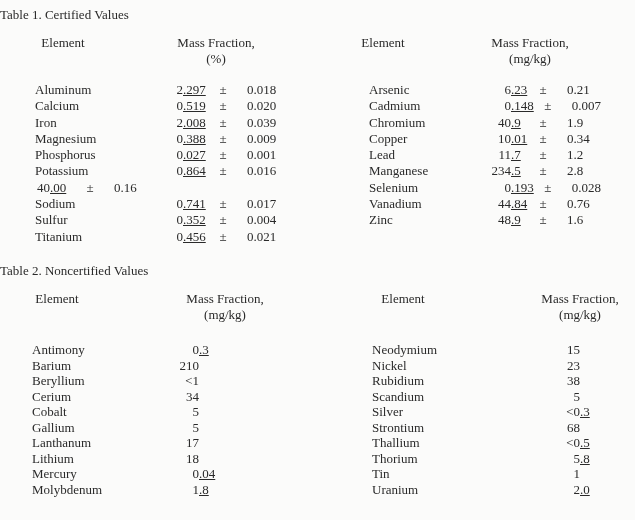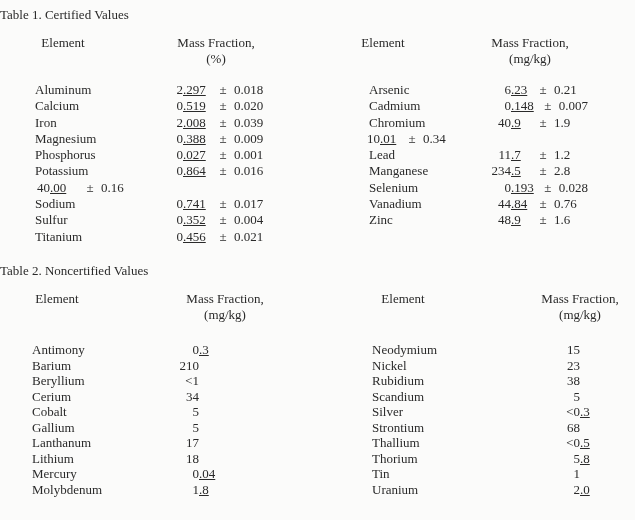--- a/index.html
+++ b/index.html
@@ -29,21 +29,21 @@
   .r-t1r{left:358px;top:82px;}
   .r-t2l{left:32px;top:342px;}
   .r-t2r{left:372px;top:342px;}
   .row{display:flex;white-space:pre;}
   .r-t1l .row,.r-t1r .row{height:16.3px;line-height:16.3px;}
   .r-t2l .row,.r-t2r .row{height:15.5px;line-height:15.5px;}
   .el{display:inline-block;}
   .vint{display:inline-block;text-align:right;}
   .vfrac{display:inline-block;text-align:left;text-decoration:underline;}
   .pm{display:inline-block;width:12px;text-align:center;margin-left:8px;}
-  .unc{display:inline-block;text-align:left;margin-left:5px;}
+  .unc{display:inline-block;text-align:left;margin-left:18px;}
   .r-t1l .el{width:133px;}  .r-t1l .vint{width:15px;}  .r-t1l .vfrac{min-width:26px;}
   .r-t1r .el{width:120px;margin-left:11px;}  .r-t1r .vint{width:22px;}  .r-t1r .vfrac{min-width:18px;}
   .r-t2l .el{width:138px;}  .r-t2l .vint{width:29px;}
   .r-t2r .el{width:173px;}  .r-t2r .vint{width:35px;}
 </style>
 </head>
 <body>
 
 <div class="page">
 
@@ -69,21 +69,21 @@
       <div class="row"><span class="el">Potassium</span><span class="vint">0</span><span class="vfrac">.864</span><span class="pm">±</span><span class="unc">0.016</span></div>
       <div class="row"><span class="vint">40</span><span class="vfrac">.00</span><span class="pm">±</span><span class="unc">0.16</span></div>
       <div class="row"><span class="el">Sodium</span><span class="vint">0</span><span class="vfrac">.741</span><span class="pm">±</span><span class="unc">0.017</span></div>
       <div class="row"><span class="el">Sulfur</span><span class="vint">0</span><span class="vfrac">.352</span><span class="pm">±</span><span class="unc">0.004</span></div>
       <div class="row"><span class="el">Titanium</span><span class="vint">0</span><span class="vfrac">.456</span><span class="pm">±</span><span class="unc">0.021</span></div>
     </div>
   <div class="rows r-t1r">
       <div class="row"><span class="el">Arsenic</span><span class="vint">6</span><span class="vfrac">.23</span><span class="pm">±</span><span class="unc">0.21</span></div>
       <div class="row"><span class="el">Cadmium</span><span class="vint">0</span><span class="vfrac">.148</span><span class="pm">±</span><span class="unc">0.007</span></div>
       <div class="row"><span class="el">Chromium</span><span class="vint">40</span><span class="vfrac">.9</span><span class="pm">±</span><span class="unc">1.9</span></div>
-      <div class="row"><span class="vint">10</span><span class="vfrac">.01</span><span class="pm">±</span><span class="unc">0.34</span></div>
+      <div class="row"><span class="el">Copper</span><span class="vint">10</span><span class="vfrac">.01</span><span class="pm">±</span><span class="unc">0.34</span></div>
       <div class="row"><span class="el">Lead</span><span class="vint">11</span><span class="vfrac">.7</span><span class="pm">±</span><span class="unc">1.2</span></div>
       <div class="row"><span class="el">Manganese</span><span class="vint">234</span><span class="vfrac">.5</span><span class="pm">±</span><span class="unc">2.8</span></div>
       <div class="row"><span class="el">Selenium</span><span class="vint">0</span><span class="vfrac">.193</span><span class="pm">±</span><span class="unc">0.028</span></div>
       <div class="row"><span class="el">Vanadium</span><span class="vint">44</span><span class="vfrac">.84</span><span class="pm">±</span><span class="unc">0.76</span></div>
       <div class="row"><span class="el">Zinc</span><span class="vint">48</span><span class="vfrac">.9</span><span class="pm">±</span><span class="unc">1.6</span></div>
     </div>
 
   <div class="title t2-title">Table 2. Noncertified Values</div>
 
   <div class="hdr h-t2l-el">Element</div>

